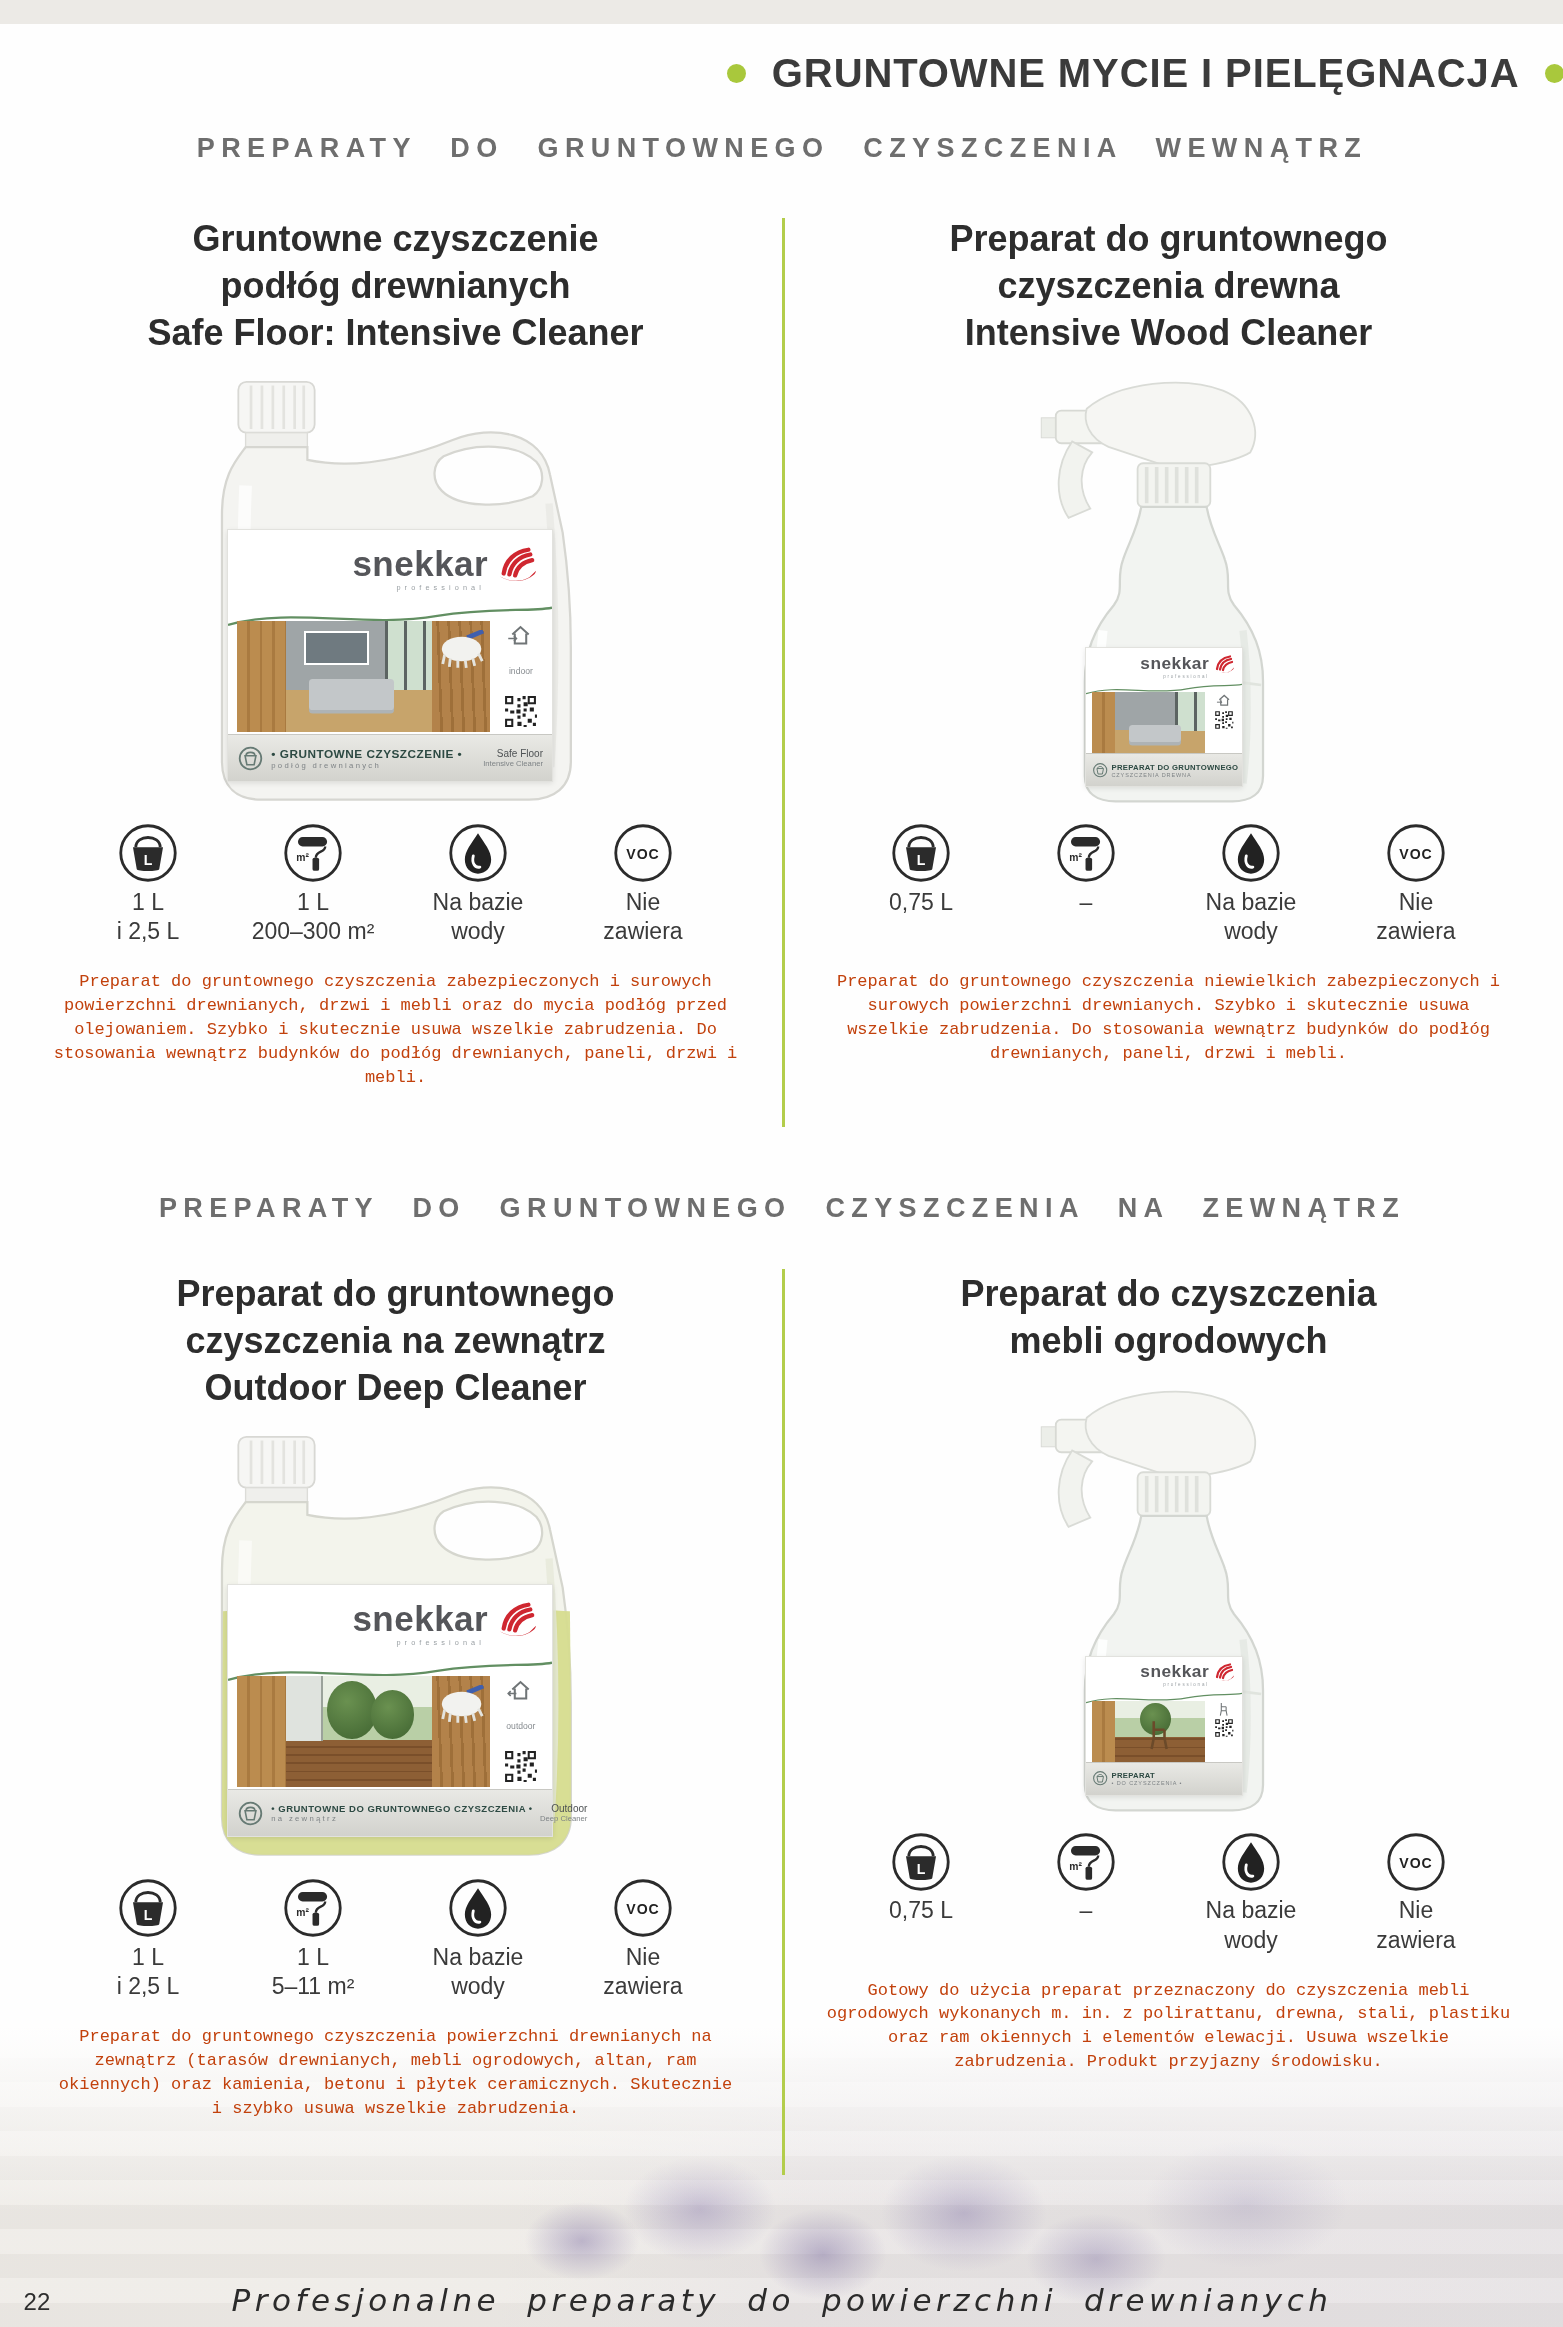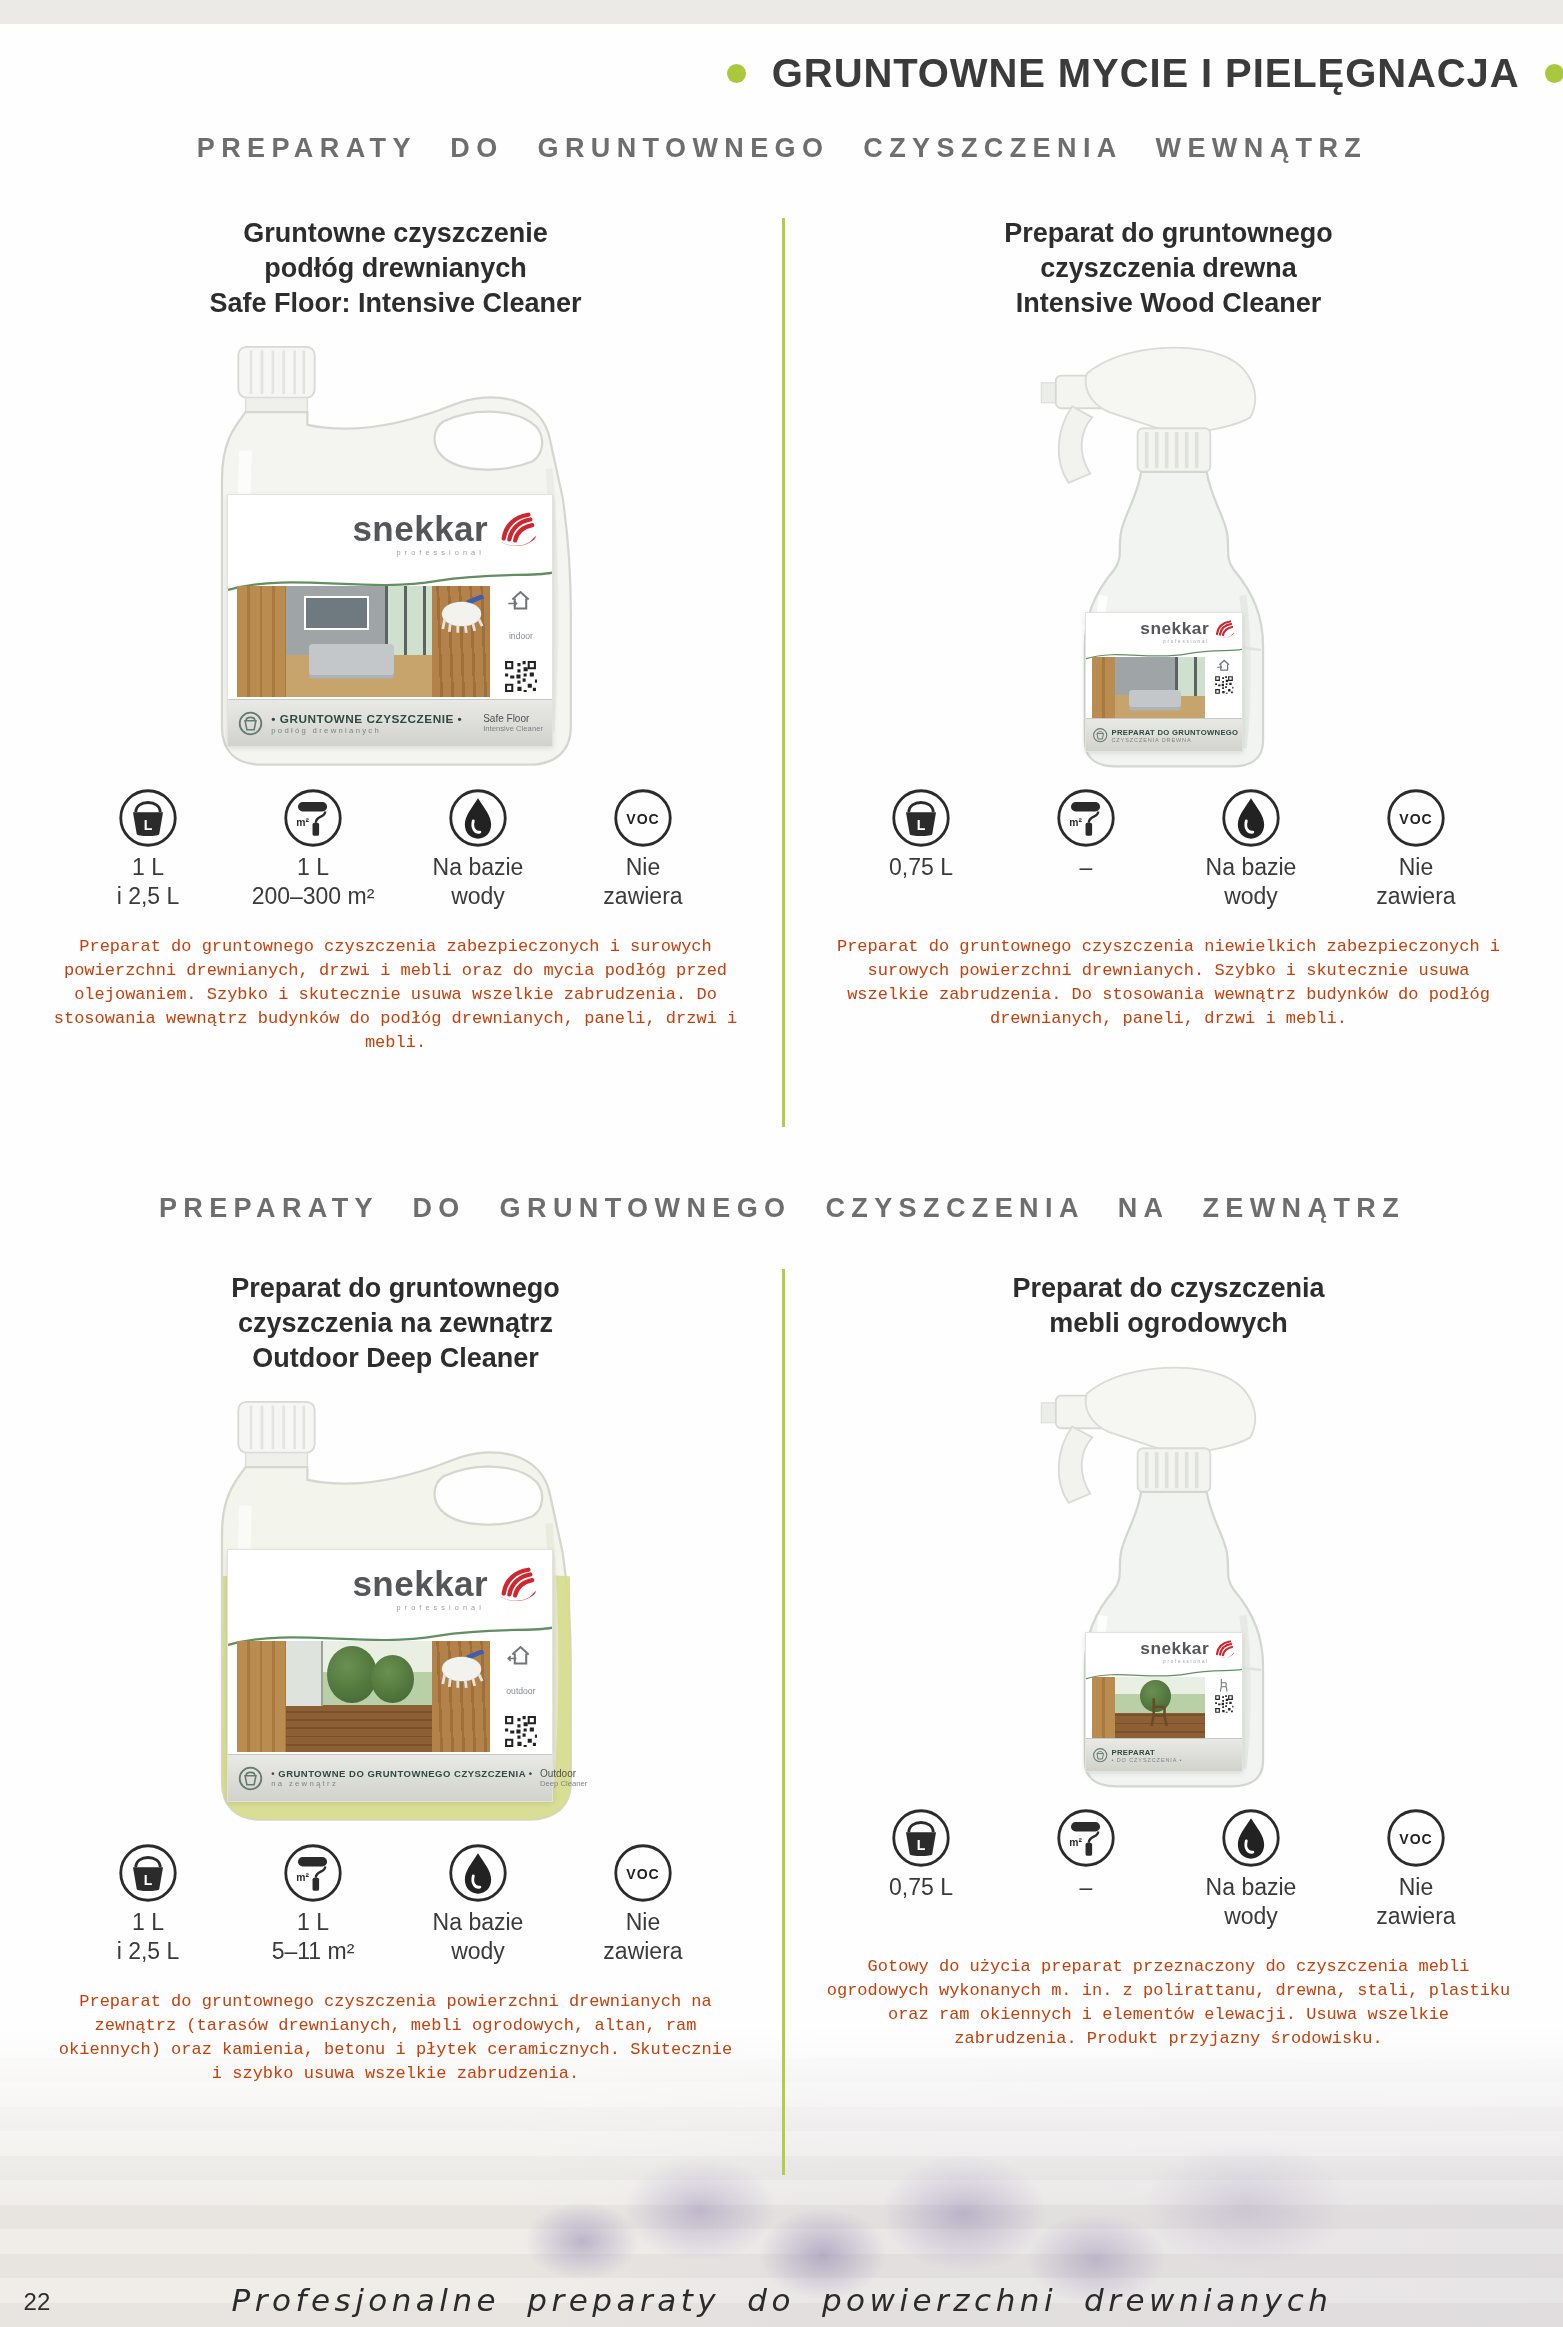--- a/index.html
+++ b/index.html
@@ -35,21 +35,21 @@
 
   .page-number{position:absolute;left:23.6px;bottom:11px;font-size:24px;color:#2e2e2e;}
   .footer-line{position:absolute;left:0;bottom:9px;width:100%;text-align:center;
       font-family:"DejaVu Sans",sans-serif;font-style:italic;font-size:31px;color:#2b2b2b;
       letter-spacing:4.5px;word-spacing:12.7px;}
 
   
   .product{position:absolute;width:727px;text-align:center;}
   .tl{left:32px;top:216px;} .tr{left:805px;top:216px;}
   .bl{left:32px;top:1271px;} .br{left:805px;top:1271px;}
-  .p-title{font-size:27px;font-weight:bold;color:#2d2d2d;line-height:1.3;}
+  .p-title{font-size:36px;font-weight:bold;color:#2d2d2d;line-height:1.3;}
   .p-image{position:relative;margin:20px auto 0;}
   .canister{width:427px;height:435px;}
   .spray{width:273px;height:435px;}
   .specs{display:flex;justify-content:center;align-items:flex-start;gap:27px;margin-top:11px;}
   .spec{width:138px;}
   .spec-ico{width:62px;height:62px;display:block;margin:0 auto 3.6px;}
   .sl{font-size:23px;color:#3a3a3a;line-height:1.28;}
   .desc{margin:23.6px auto 0;width:687px;font-size:17px;color:#c2410c;line-height:1.4;font-family:Liberation Mono, monospace;}
 
   
@@ -81,21 +81,21 @@
   .lbl-band{position:absolute;left:0;right:0;bottom:0;height:47px;display:flex;align-items:center;gap:7.3px;
       padding:0 9px;background:linear-gradient(180deg,#e9e9e5,#d2d2cd);border-top:0.9px solid #c8c8c3;box-sizing:border-box;}
   .spray .lbl-band{height:33px;gap:3.6px;padding:0 5.5px;}
   .band-circle{width:27px;height:27px;flex:none;}
   .spray .band-circle{width:16.4px;height:16.4px;}
   .band-text{text-align:left;}
   .band-lt{font-size:11.8px;font-weight:bold;color:#2d4a43;letter-spacing:0.5px;white-space:nowrap;}
   .band-lb{font-size:7.7px;color:#7e8386;letter-spacing:2.3px;white-space:nowrap;}
   .spray .band-lt{font-size:7.7px;letter-spacing:0.3px;}
   .spray .band-lb{font-size:5.5px;letter-spacing:0.9px;}
-  .band-right{margin-left:auto;text-align:left;}
+  .band-right{margin-left:auto;text-align:right;}
   .band-rt{font-size:10px;color:#4e5254;white-space:nowrap;}
   .band-rb{font-size:7.7px;color:#7e8386;white-space:nowrap;}
 
   
   .scene-wood-l{position:absolute;left:0;top:0;width:49px;height:100%;
       background:repeating-linear-gradient(90deg,#bb8c4f 0 10px,#a97a40 10px 12.7px);}
   .spray .scene-wood-l{width:23.6px;}
   .scene-main{position:absolute;left:49px;right:58px;top:0;height:100%;}
   .spray .scene-main{left:23.6px;right:0;}
   .scene-wood-r{position:absolute;right:0;top:0;width:58px;height:100%;

